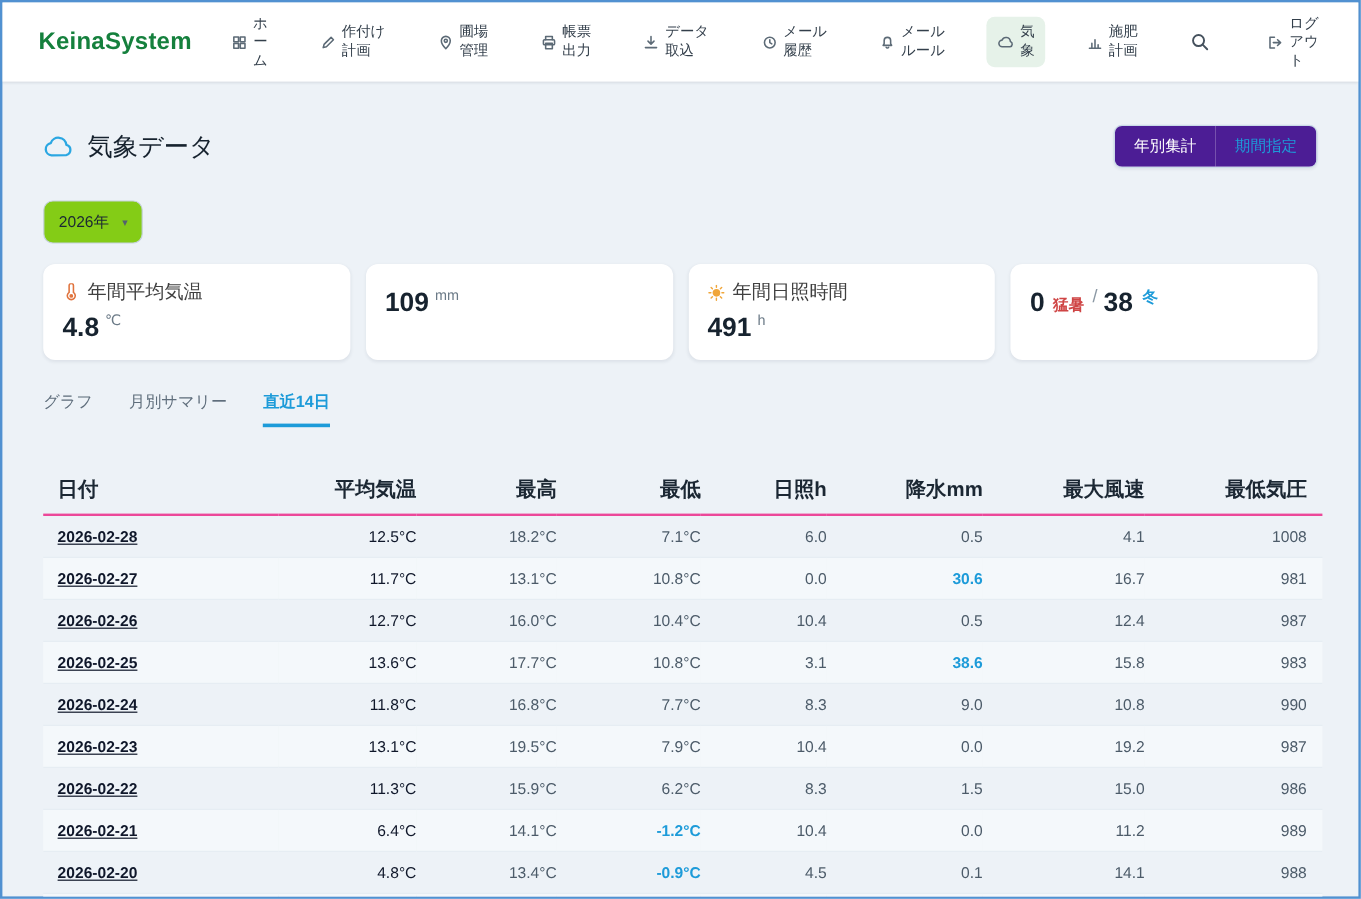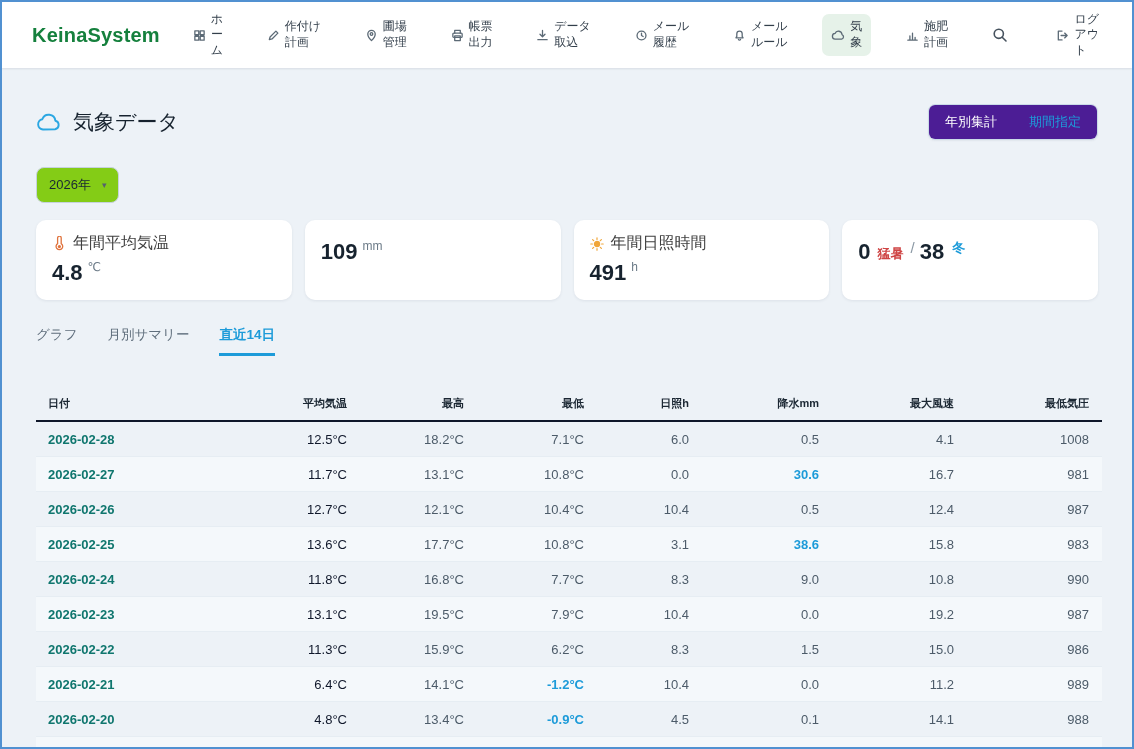--- a/index.html
+++ b/index.html
@@ -58,29 +58,29 @@
   .part-hot { font-size: 13px; font-weight: bold; color: #cf4545; margin: 6px 2px; }
   .part-sep { font-size: 15px; color: #8b98a4; font-weight: normal; }
   .part-cold { font-size: 13px; font-weight: bold; color: #1d9bd9; margin-left: 3px; }
   
   .tabs { margin-top: 26px; display: flex; gap: 30px; align-items: flex-end; }
   .tab { font-size: 13.5px; color: #5f6e7c; padding-bottom: 9px; cursor: pointer; border-bottom: 3px solid transparent; }
   .tab.active { color: #1d9bd9; font-weight: bold; border-bottom-color: #1d9bd9; }
   
   .weather-table { margin-top: 30px; width: 100%; border-collapse: collapse; table-layout: fixed; }
   .weather-table th {
-    font-size: 11px; font-weight: bold; color: #1b2733; text-align: right;
-    padding: 10px 0 9px; border-bottom: 2px solid #0f172a;
+    font-size: 17px; font-weight: bold; color: #1b2733; text-align: right;
+    padding: 10px 0 9px; border-bottom: 2px solid #ec4899;
   }
   .weather-table td {
     font-size: 13px; color: #4c5b69; text-align: right;
     padding: 10px 0 9px; border-bottom: 1px solid #e6edf3;
   }
   .weather-table th.col-date, .weather-table td.col-date { text-align: left; padding-left: 12px; }
-  .weather-table td.col-date { color: #0f766e; font-weight: bold; }
+  .weather-table td.col-date { color: #0f172a; font-weight: bold; text-decoration: underline; }
   .weather-table td.col-avg { color: #0f172a; }
   .weather-table th:last-child, .weather-table td:last-child { padding-right: 13px; }
   .weather-table tbody tr:nth-child(even) { background: #f4f8fb; }
   .weather-table .val-blue { color: #1d9bd9 !important; font-weight: bold; }
   .nicon { stroke: #5c6a76; fill: none; stroke-width: 1.4; stroke-linecap: round; stroke-linejoin: round; }
 </style>
 </head>
 <body>
 
 <header class="topbar">
@@ -321,21 +321,21 @@
           <td class="">13.1°C</td>
           <td class="">10.8°C</td>
           <td class="">0.0</td>
           <td class="val-blue">30.6</td>
           <td class="">16.7</td>
           <td class="">981</td>
         </tr>
         <tr>
           <td class="col-date">2026-02-26</td>
           <td class="col-avg">12.7°C</td>
-          <td class="">12.1°C</td>
+          <td class="">16.0°C</td>
           <td class="">10.4°C</td>
           <td class="">10.4</td>
           <td class="">0.5</td>
           <td class="">12.4</td>
           <td class="">987</td>
         </tr>
         <tr>
           <td class="col-date">2026-02-25</td>
           <td class="col-avg">13.6°C</td>
           <td class="">17.7°C</td>

